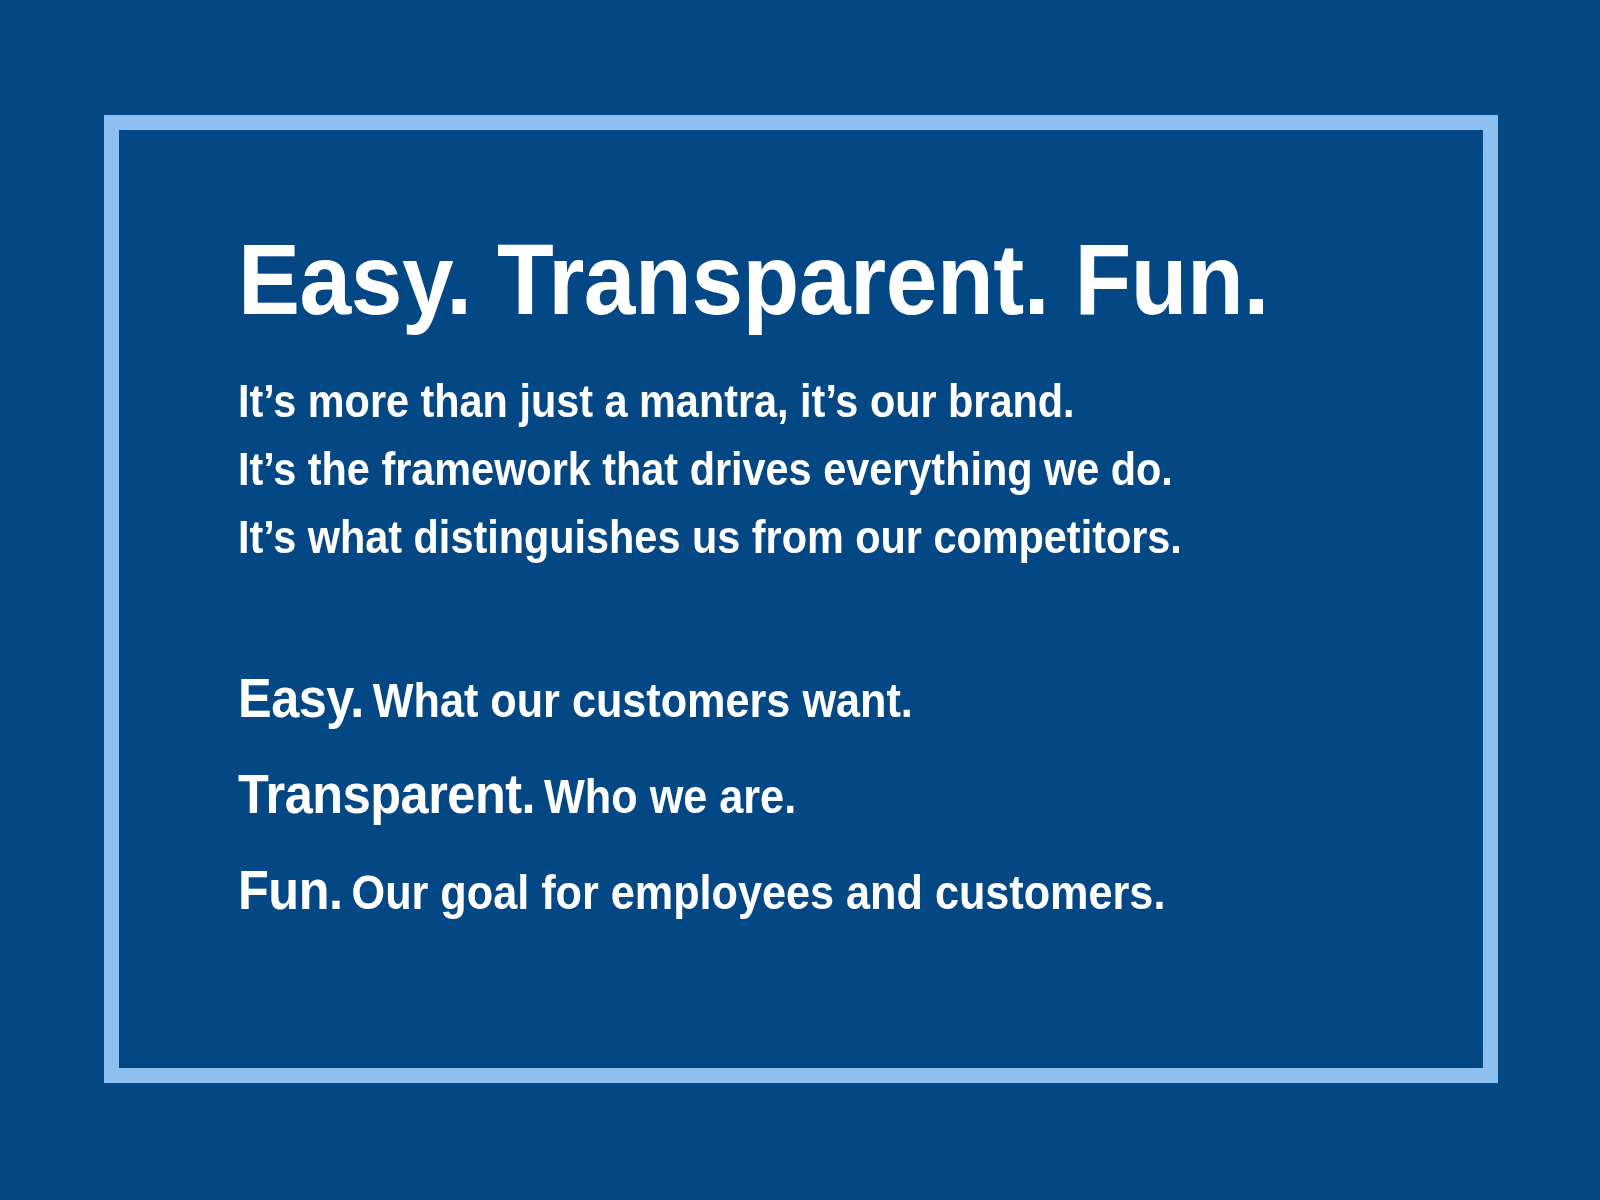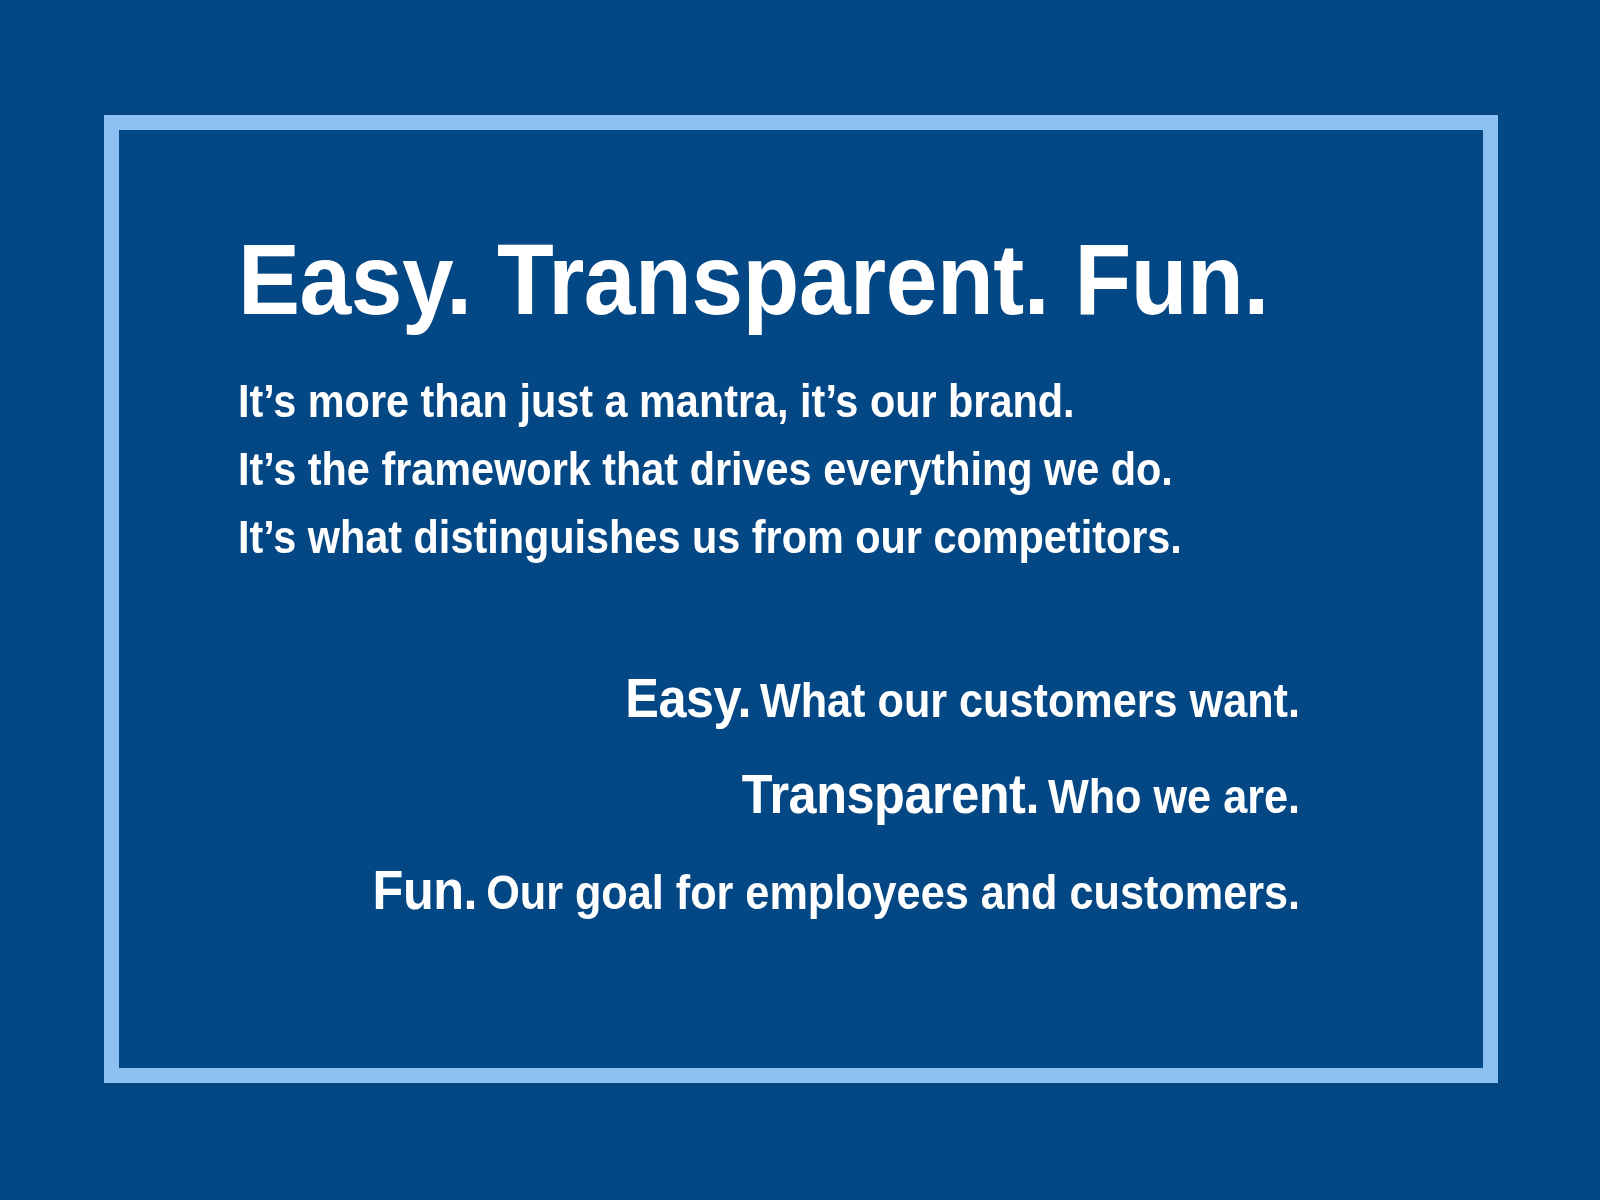--- a/index.html
+++ b/index.html
@@ -63,21 +63,20 @@
     font-size: 46px;
     font-weight: 600;
     line-height: 68px;
     white-space: nowrap;
     transform: scaleX(0.90);
     transform-origin: left center;
   }
 
   .pillars {
     margin-top: 86px;
-    text-align: right;
   }
 
   .pillar-line {
     color: #FFFFFF;
     line-height: 82px;
     white-space: nowrap;
     transform: scaleX(0.90);
     transform-origin: left center;
   }
 

